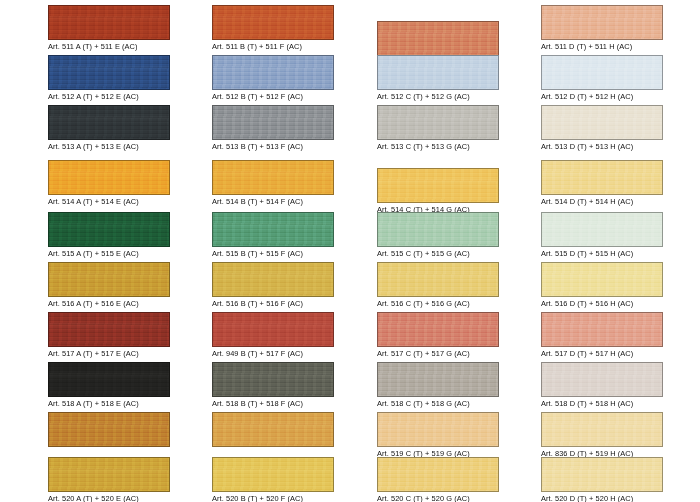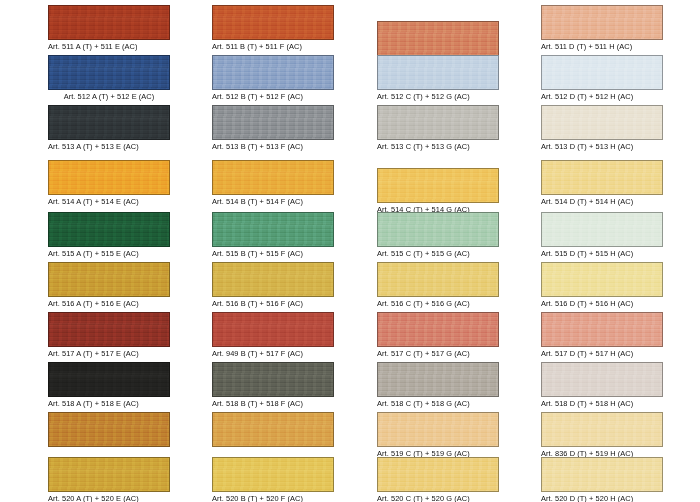--- a/index.html
+++ b/index.html
@@ -60,21 +60,21 @@
 
 <div id="chart">
     <div class="col" style="left: 48px;">
       <div class="cell" style="top: 5px; height: 47px;">
         <div class="swatch" title="Art. 511 A (T) + 511 E (AC)" style="background: rgb(166, 58, 33);">
           <div class="grain"></div>
           <div class="band"></div>
         </div>
         <div class="label">Art. 511 A (T) + 511 E (AC)</div>
       </div>
-      <div class="cell" style="top: 55px; height: 47px; text-align: center;">
+      <div class="cell" style="top: 55px; height: 47px;">
         <div class="swatch" title="Art. 512 A (T) + 512 E (AC)" style="background: rgb(44, 76, 129);">
           <div class="grain"></div>
           <div class="band"></div>
         </div>
         <div class="label">Art. 512 A (T) + 512 E (AC)</div>
       </div>
       <div class="cell" style="top: 105px; height: 47px;">
         <div class="swatch" title="Art. 513 A (T) + 513 E (AC)" style="background: rgb(47, 53, 56);">
           <div class="grain"></div>
           <div class="band"></div>

